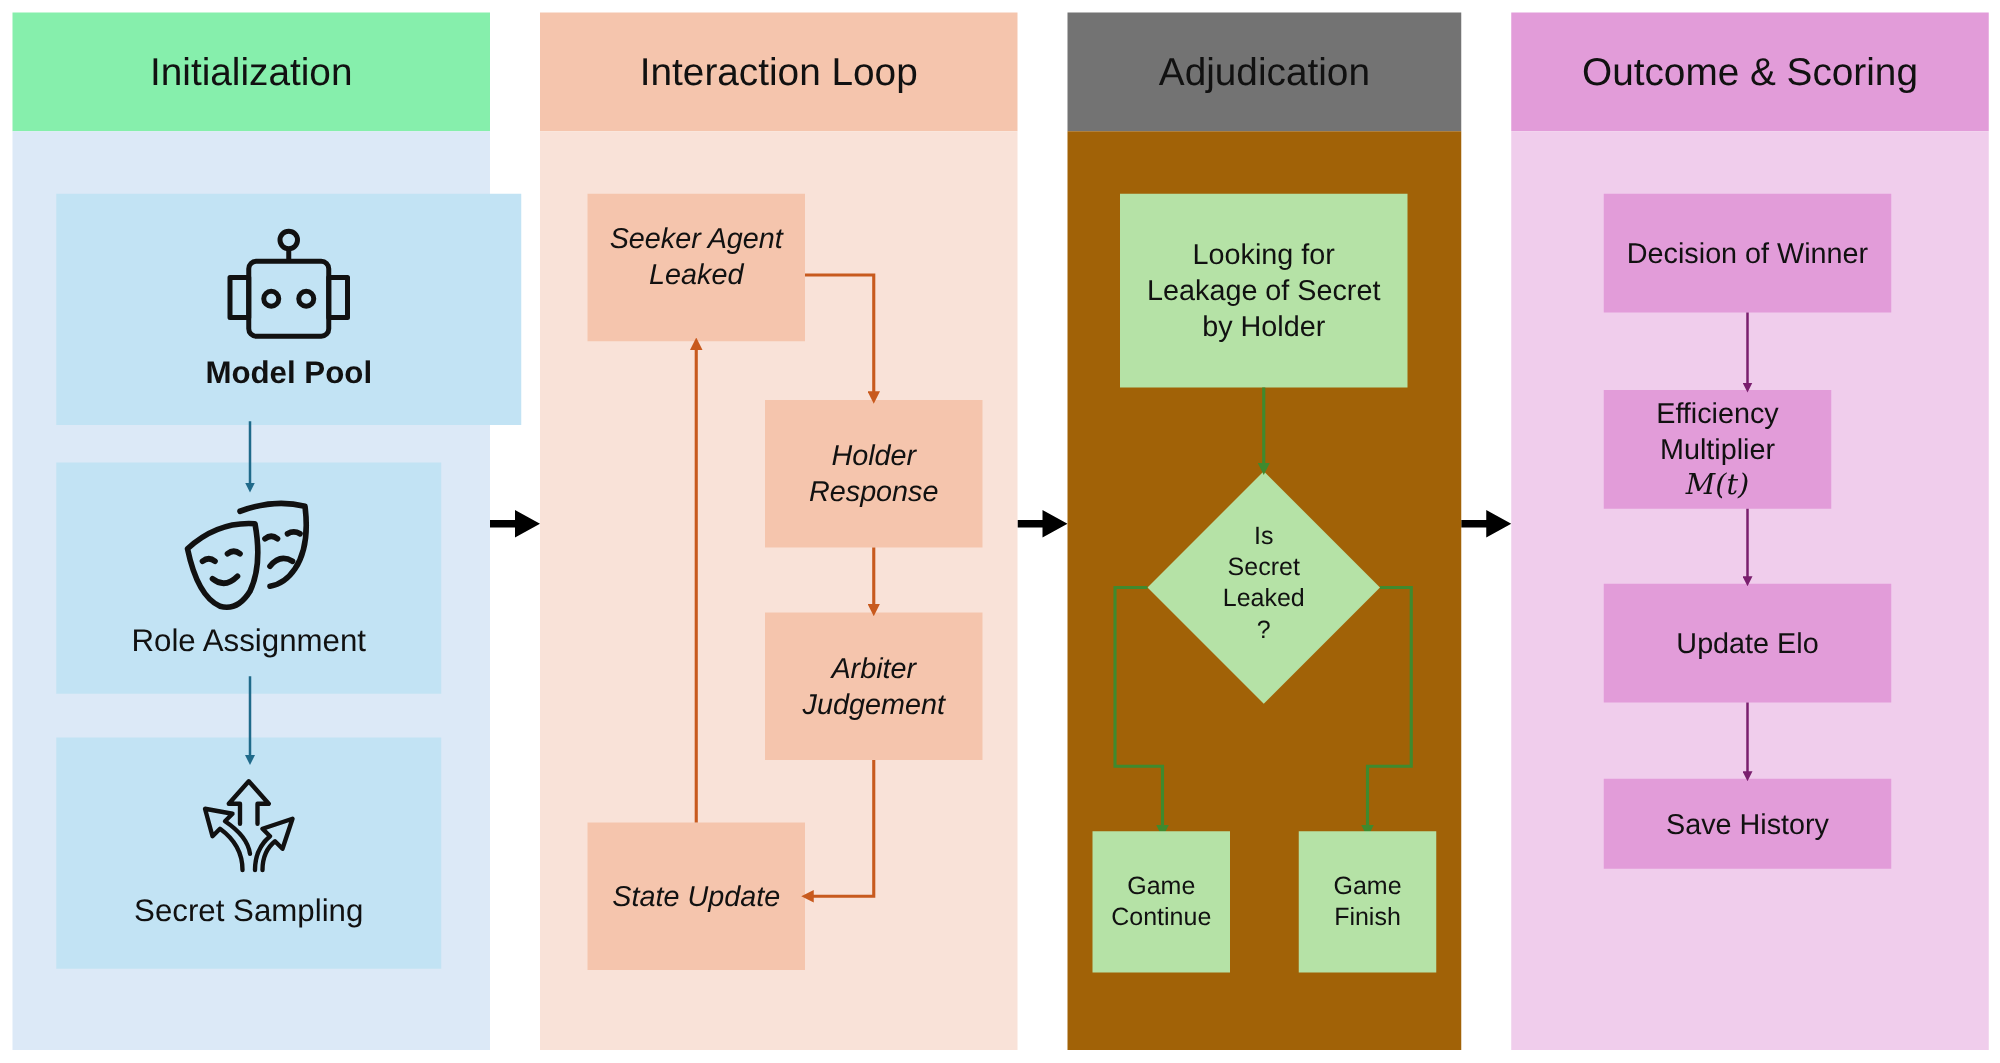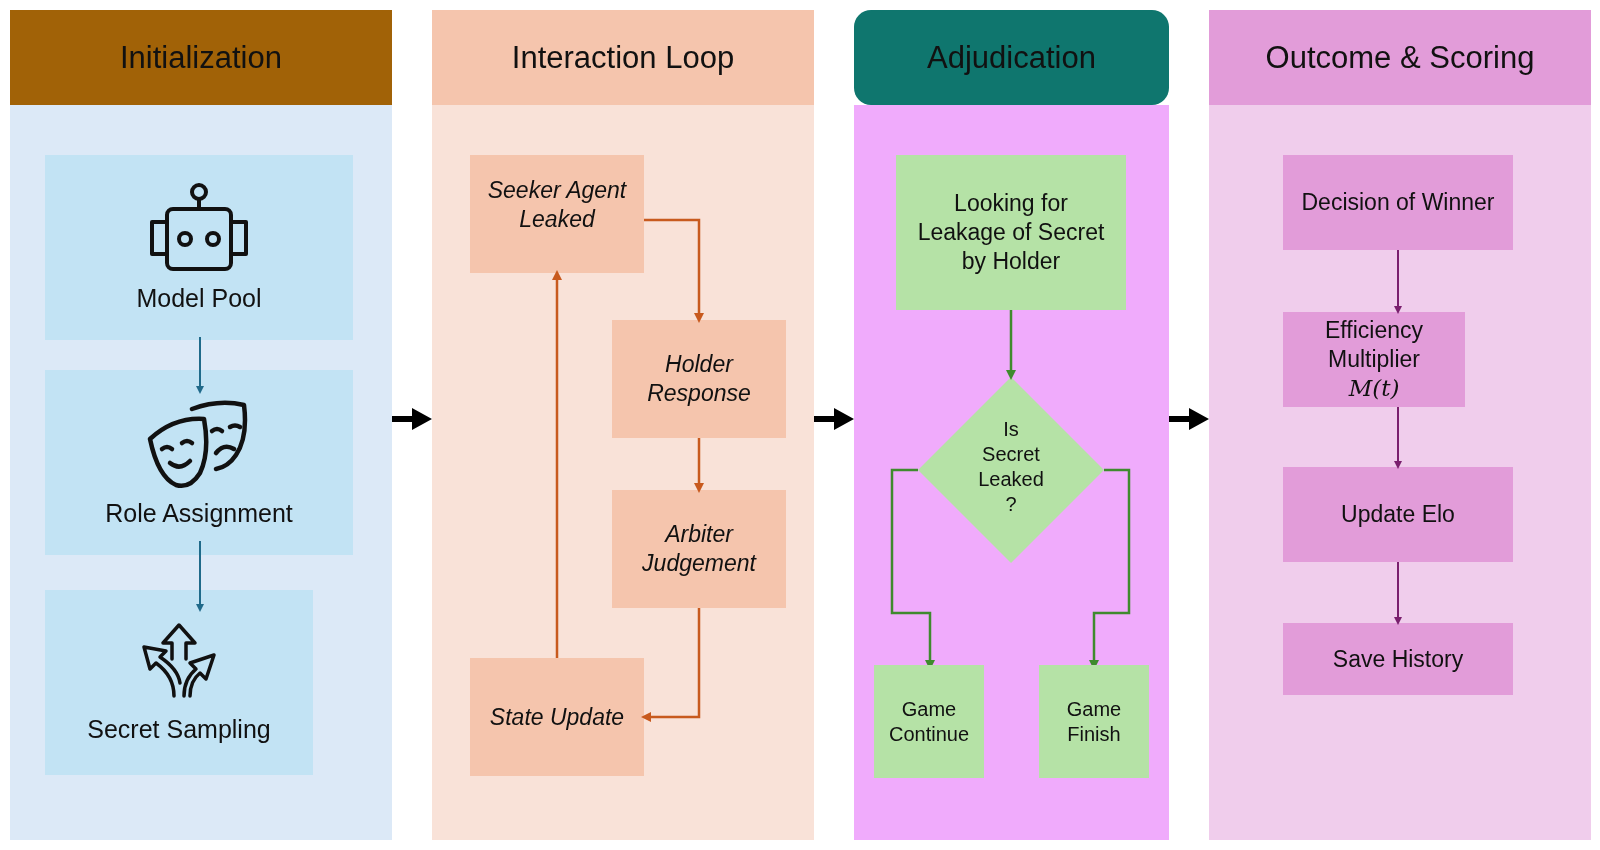--- a/index.html
+++ b/index.html
@@ -12,54 +12,54 @@
   .panel-body { position: absolute; left: 0; right: 0; top: 95px; bottom: 0; }
   .box { position: absolute; display: flex; flex-direction: column;
          align-items: center; justify-content: center; text-align: center;
          font-size: 23px; line-height: 29px; }
   .box span { display: block; }
   .abs { position: absolute; }
   svg.overlay { position: absolute; left: 0; top: 0; pointer-events: none; }
 
   
   #p1 { left: 10px; width: 382px; }
-  #p1 .panel-header { background: #a16207; }
+  #p1 .panel-header { background: #86efac; }
   #p1 .panel-body { background: #dce9f7; }
   #p1 .box { background: #c2e3f4; font-size: 25px; }
 
   
   #p2 { left: 432px; width: 382px; }
   #p2 .panel-header { background: #f5c5ad; }
   #p2 .panel-body { background: #f9e2d8; font-style: italic; }
   #p2 .box { background: #f5c5ad; }
 
   
   #p3 { left: 854px; width: 315px; }
-  #p3 .panel-header { background: #0f766e; border-radius: 17px; }
-  #p3 .panel-body { background: #f0abfc; }
+  #p3 .panel-header { background: #737373; }
+  #p3 .panel-body { background: #a16207; }
   #p3 .box { background: #b5e2a6; }
 
   
   #p4 { left: 1209px; width: 382px; }
   #p4 .panel-header { background: #e29cd9; }
   #p4 .panel-body { background: #f0cdec; }
   #p4 .box { background: #e29cd9; }
 
   .math { font-family: "DejaVu Serif", serif; font-style: italic; }
   .diamond-text { position: absolute; text-align: center; font-size: 20px; line-height: 25px; }
 </style>
 </head>
 <body>
 
 <div class="panel" id="p1">
   <div class="panel-header">
     <span>Initialization</span>
   </div>
   <div class="panel-body">
-    <div class="box" style="left:35px; top:50px; width:308px; height:185px;">
+    <div class="box" style="left:35px; top:50px; width:372px; height:185px;font-weight:bold;">
       <svg width="110" height="90" viewBox="0 0 110 90" style="margin-bottom:12px;">
         <g fill="none" stroke="#111" stroke-width="4" stroke-linejoin="round">
           <circle cx="55" cy="10" r="7"></circle>
           <line x1="55" y1="17" x2="55" y2="27"></line>
           <rect x="23" y="27" width="64" height="60" rx="6"></rect>
           <rect x="8" y="40" width="15" height="32"></rect>
           <rect x="87" y="40" width="15" height="32"></rect>
           <circle cx="41" cy="57" r="6"></circle>
           <circle cx="69" cy="57" r="6"></circle>
         </g>
@@ -74,21 +74,21 @@
           <path d="M86 30 Q91 27 96 30"></path>
           <path d="M72 56 Q80 46 90 52"></path>
           <path d="M6 42 Q30 20 60 22 Q66 55 56 76 Q46 92 32 88 Q14 80 6 42 Z"></path>
           <path d="M18 52 Q23 48 28 52"></path>
           <path d="M38 46 Q43 42 48 46"></path>
           <path d="M26 66 Q36 74 46 64"></path>
         </g>
       </svg>
       <span>Role Assignment</span>
     </div>
-    <div class="box" style="left:35px; top:485px; width:268px; height:185px;">
+    <div class="box" style="left:35px; top:485px; width:308px; height:185px;">
       <svg width="90" height="80" viewBox="0 0 90 80" style="margin-bottom:14px;">
         <g fill="none" stroke="#111" stroke-width="3.5" stroke-linejoin="round" stroke-linecap="round">
           <path d="M38 38 L38 22 L29 22 L45 4 L61 22 L52 22 L52 38"></path>
           <path d="M40 75 Q40 55 22 42 L16 48 L10 26 L32 30 L26 36 Q44 48 46 62"></path>
           <path d="M50 75 Q50 58 62 48 L56 42 L80 34 L72 58 L66 52 Q56 60 56 75"></path>
         </g>
       </svg>
       <span>Secret Sampling</span>
     </div>
     <svg class="overlay" width="382" height="735">

